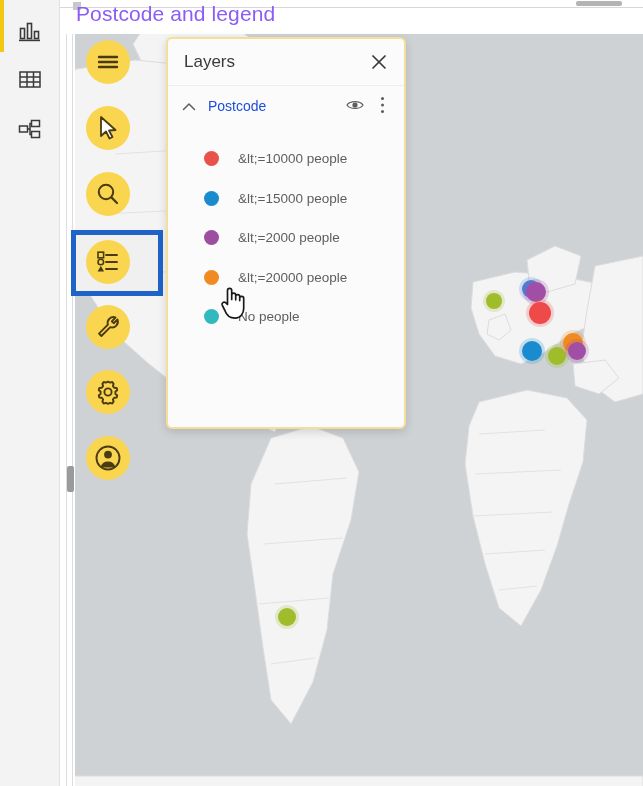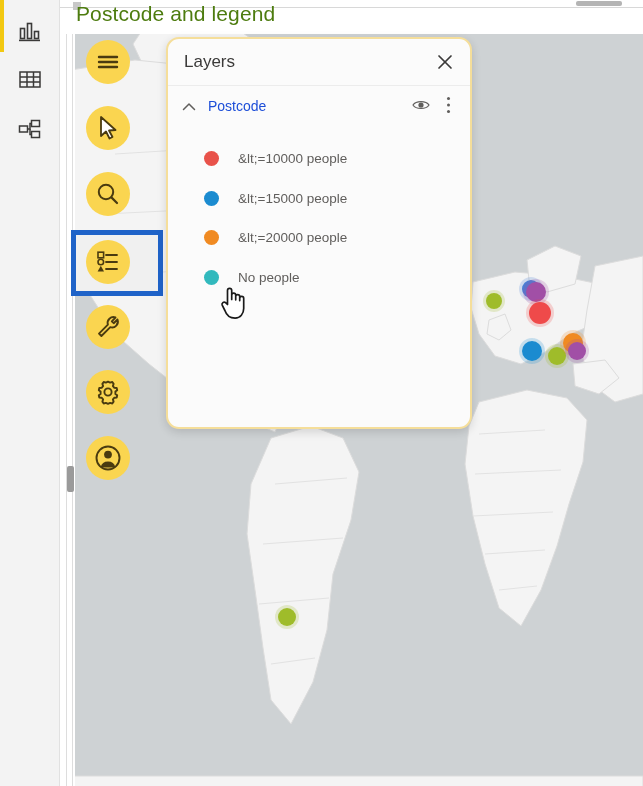--- a/index.html
+++ b/index.html
@@ -65,21 +65,21 @@
     background: #b4b4b4;
     border-radius: 2px;
     cursor: pointer;
   }
 
   
   #visual-title {
     position: absolute;
     left: 16px; top: 2px;
     font-size: 21px;
-    color: #4d7c0f;
+    color: #8b5cf6;
     letter-spacing: 0.1px;
     white-space: nowrap;
   }
   #title-handle {
     position: absolute;
     left: 13px; top: 2px;
     width: 8px; height: 8px;
     background: #c8c8c8;
   }
 
@@ -131,24 +131,24 @@
     border: 5px solid #1f63c8;
     background: #f0f0f0;
     box-sizing: border-box;
     z-index: 11;
   }
 
   
   #layers-panel {
     position: absolute;
     left: 166px; top: 37px;
-    width: 306px; height: 392px;
+    width: 240px; height: 392px;
     background: #fbfbfb;
     border: 2px solid #f5de9a;
-    border-radius: 13px;
+    border-radius: 6px;
     box-sizing: border-box;
     box-shadow: 0 3px 10px rgba(0,0,0,0.14);
     z-index: 20;
     overflow: hidden;
   }
   #panel-title {
     position: absolute;
     left: 16px; top: 13px;
     font-size: 17px;
     color: #3b3a39;
@@ -493,20 +493,24 @@
     <div id="legend-list">
         <div class="legend-item">
           <div class="legend-swatch" style="background: rgb(232, 82, 74);"></div>
           <div class="legend-label">&amp;lt;=10000 people</div>
         </div>
         <div class="legend-item">
           <div class="legend-swatch" style="background: rgb(27, 139, 208);"></div>
           <div class="legend-label">&amp;lt;=15000 people</div>
         </div>
         <div class="legend-item">
+          <div class="legend-swatch" style="background: rgb(155, 79, 158);"></div>
+          <div class="legend-label">&amp;lt;=2000 people</div>
+        </div>
+        <div class="legend-item">
           <div class="legend-swatch" style="background: rgb(240, 138, 34);"></div>
           <div class="legend-label">&amp;lt;=20000 people</div>
         </div>
         <div class="legend-item">
           <div class="legend-swatch" style="background: rgb(50, 185, 189);"></div>
           <div class="legend-label">No people</div>
         </div>
       </div>
   </div>
 

